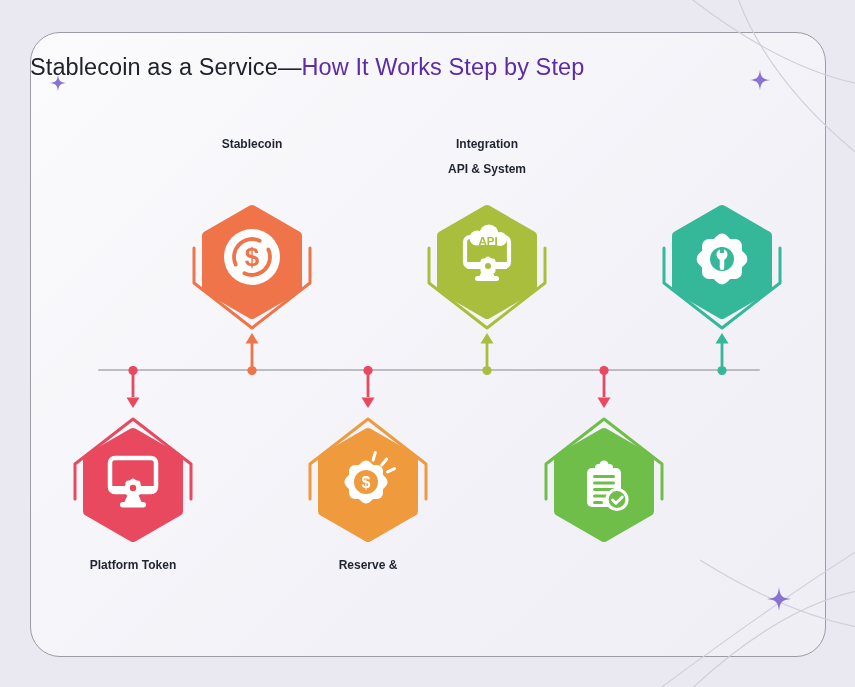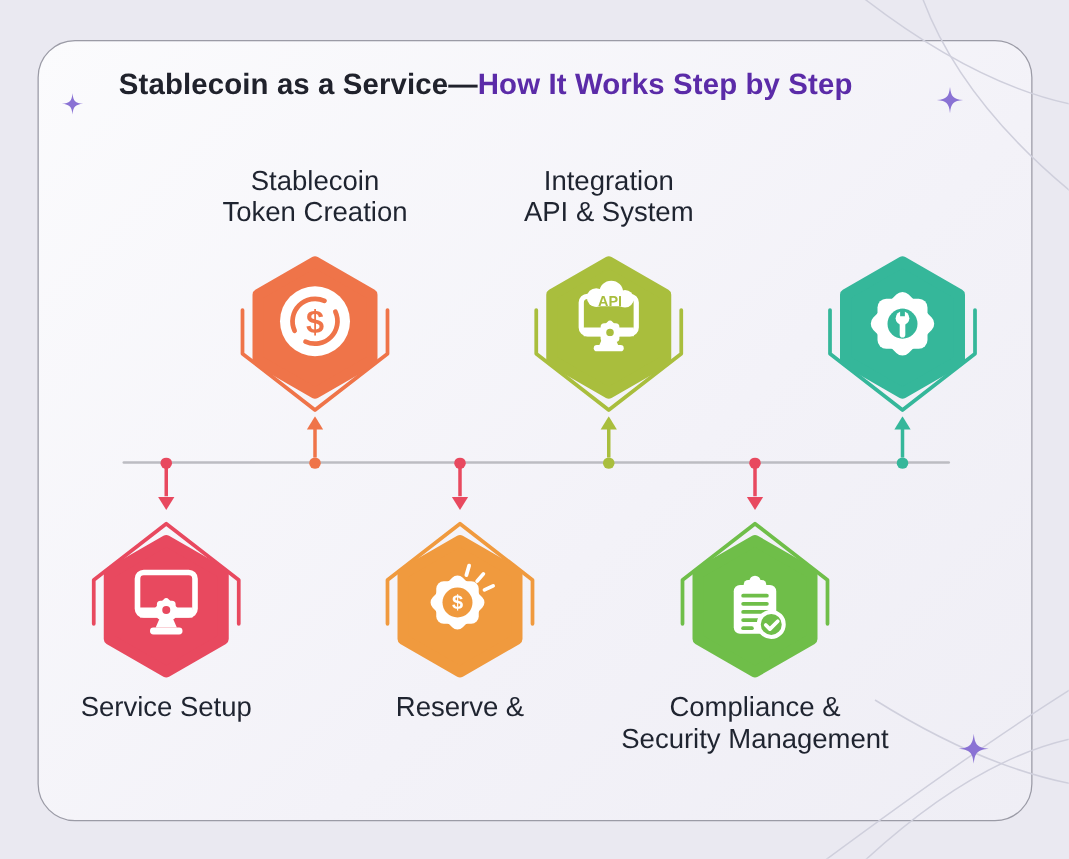--- a/index.html
+++ b/index.html
@@ -10,37 +10,37 @@
   }
   .stage{position:absolute;inset:0;}
   .card{
     position:absolute;left:30px;top:32px;width:794px;height:623px;
     background:linear-gradient(135deg,#fbfbfd 0%,#f3f2f8 60%,#efeef5 100%);
     border:1.5px solid var(--card-border,#9b9ba6);
     border-radius:30px;z-index:1;
   }
   .decor{position:absolute;inset:0;z-index:4;pointer-events:none;}
   .title{
-    position:absolute;left:30px;top:54px;width:652px;text-align:right;z-index:6;
-    font-size:23.5px;font-weight:bold;letter-spacing:.1px;
+    position:absolute;left:30px;top:54px;width:652px;text-align:left;z-index:6;
+    font-size:23.5px;font-weight:normal;letter-spacing:.1px;
   }
   .title .dark{color:var(--title-dark,#20222c);}
   .title .accent{color:var(--title-accent,#5b2ba8);}
   .timeline{
     position:absolute;left:98px;top:368.7px;width:662px;height:2.6px;
     background:var(--line,#bcbcc2);border-radius:2px;z-index:5;
   }
   .step{position:absolute;width:240px;z-index:6;color:var(--c);}
   .step.top{top:132px;height:282px;}
   .step.bottom{top:412px;height:200px;}
   .s0{left:132px;} .s1{left:367px;} .s2{left:602px;}
   .s3{left:13px;}  .s4{left:248px;} .s5{left:484px;}
   .label{
     position:absolute;width:100%;text-align:center;
-    font-size:22px;font-weight:normal;line-height:25px;color:var(--label,#1f2430);
+    font-size:12px;font-weight:bold;line-height:25px;color:var(--label,#1f2430);
   }
   .step.top .label{top:0;}
   .step.bottom .label{top:141px;}
   .hexsvg{position:absolute;left:50px;}
   .step.top .hexsvg{top:49.5px;}
   .step.bottom .hexsvg{top:-7.5px;}
   .arrow{position:absolute;left:109px;}
   .step.top .arrow{top:200.5px;}
   .step.bottom .arrow{top:-46.5px;}
   .icontext{font-family:"Liberation Sans",sans-serif;font-weight:bold;}
@@ -69,21 +69,20 @@
 
   <div class="title">
     <span class="dark">Stablecoin as a Service—</span><span class="accent">How It Works Step by Step</span>
   </div>
 
   <div class="timeline"></div>
 
   <div class="step top s0" style="--c: #ef7449; --ac: #ef7449;">
     <div class="label">
       <div>Stablecoin</div>
-      <div>Token Creation</div>
     </div>
     <svg class="hexsvg" width="140" height="160" viewBox="-70 -80 140 160">
       <path d="M -58 -14 L -58 21 L 0 66 L 58 21 L 58 -14" fill="none" stroke="currentColor" stroke-width="3" stroke-linecap="round" stroke-linejoin="round"></path>
       <path d="M 0 -52.5 L 45.5 -26.25 L 45.5 26.25 L 0 52.5 L -45.5 26.25 L -45.5 -26.25 Z" fill="currentColor" stroke="currentColor" stroke-width="9" stroke-linejoin="round"></path>
       <g transform="translate(0,-5)">
         <circle r="28" fill="#fff"></circle>
         <g fill="none" stroke="currentColor" stroke-width="3.8" stroke-linecap="round">
           <path d="M 16.3,-7.6 A 18 18 0 0 1 -7.6,16.3"></path>
           <path d="M -16.3,7.6 A 18 18 0 0 1 7.6,-16.3"></path>
         </g>
@@ -181,21 +180,21 @@
           <rect x="-7.5" y="-5.5" width="15" height="15" rx="3" transform="translate(0,4)"></rect>
           <rect x="-7.5" y="-5.5" width="15" height="15" rx="3" transform="translate(0,4) rotate(45 0 2)"></rect>
           <circle cx="0" cy="6" r="6.8"></circle>
         </g>
         <circle cx="0" cy="6" r="3.2" fill="currentColor"></circle>
         <path d="M -5,12 h 10 l 3.5,8 h -17 z" fill="#fff"></path>
         <rect x="-13" y="20" width="26" height="5.5" rx="2.75" fill="#fff"></rect>
       </g>
     </svg>
     <div class="label">
-      <div>Service Setup</div>
+      <div>Platform Token</div>
     </div>
   </div>
 
   <div class="step bottom s4" style="--c: #f09a3e; --ac: #e8495f;">
     <svg class="arrow" width="22" height="42" viewBox="0 0 22 42">
       <g fill="var(--ac)">
         <circle cx="11" cy="4.5" r="4.6"></circle>
         <rect x="9.6" y="7" width="2.8" height="24"></rect>
         <polygon points="11,42 4.5,31.5 17.5,31.5"></polygon>
       </g>
@@ -242,19 +241,15 @@
           <rect x="-11" y="-11" width="22" height="3" rx="1.5"></rect>
           <rect x="-11" y="-4.5" width="22" height="3" rx="1.5"></rect>
           <rect x="-11" y="2" width="22" height="3" rx="1.5"></rect>
           <rect x="-11" y="8.5" width="16" height="3" rx="1.5"></rect>
           <rect x="-11" y="15" width="10" height="3" rx="1.5"></rect>
         </g>
         <circle cx="13" cy="13.5" r="10" fill="currentColor" stroke="#fff" stroke-width="3.2"></circle>
         <path d="M 8.6,14 l 3.3,3.3 l 6.3,-6.3" fill="none" stroke="#fff" stroke-width="3" stroke-linecap="round" stroke-linejoin="round"></path>
       </g>
     </svg>
-    <div class="label">
-      <div>Compliance &amp;</div>
-      <div>Security Management</div>
-    </div>
   </div>
 
 </div>
 
 </body></html>

